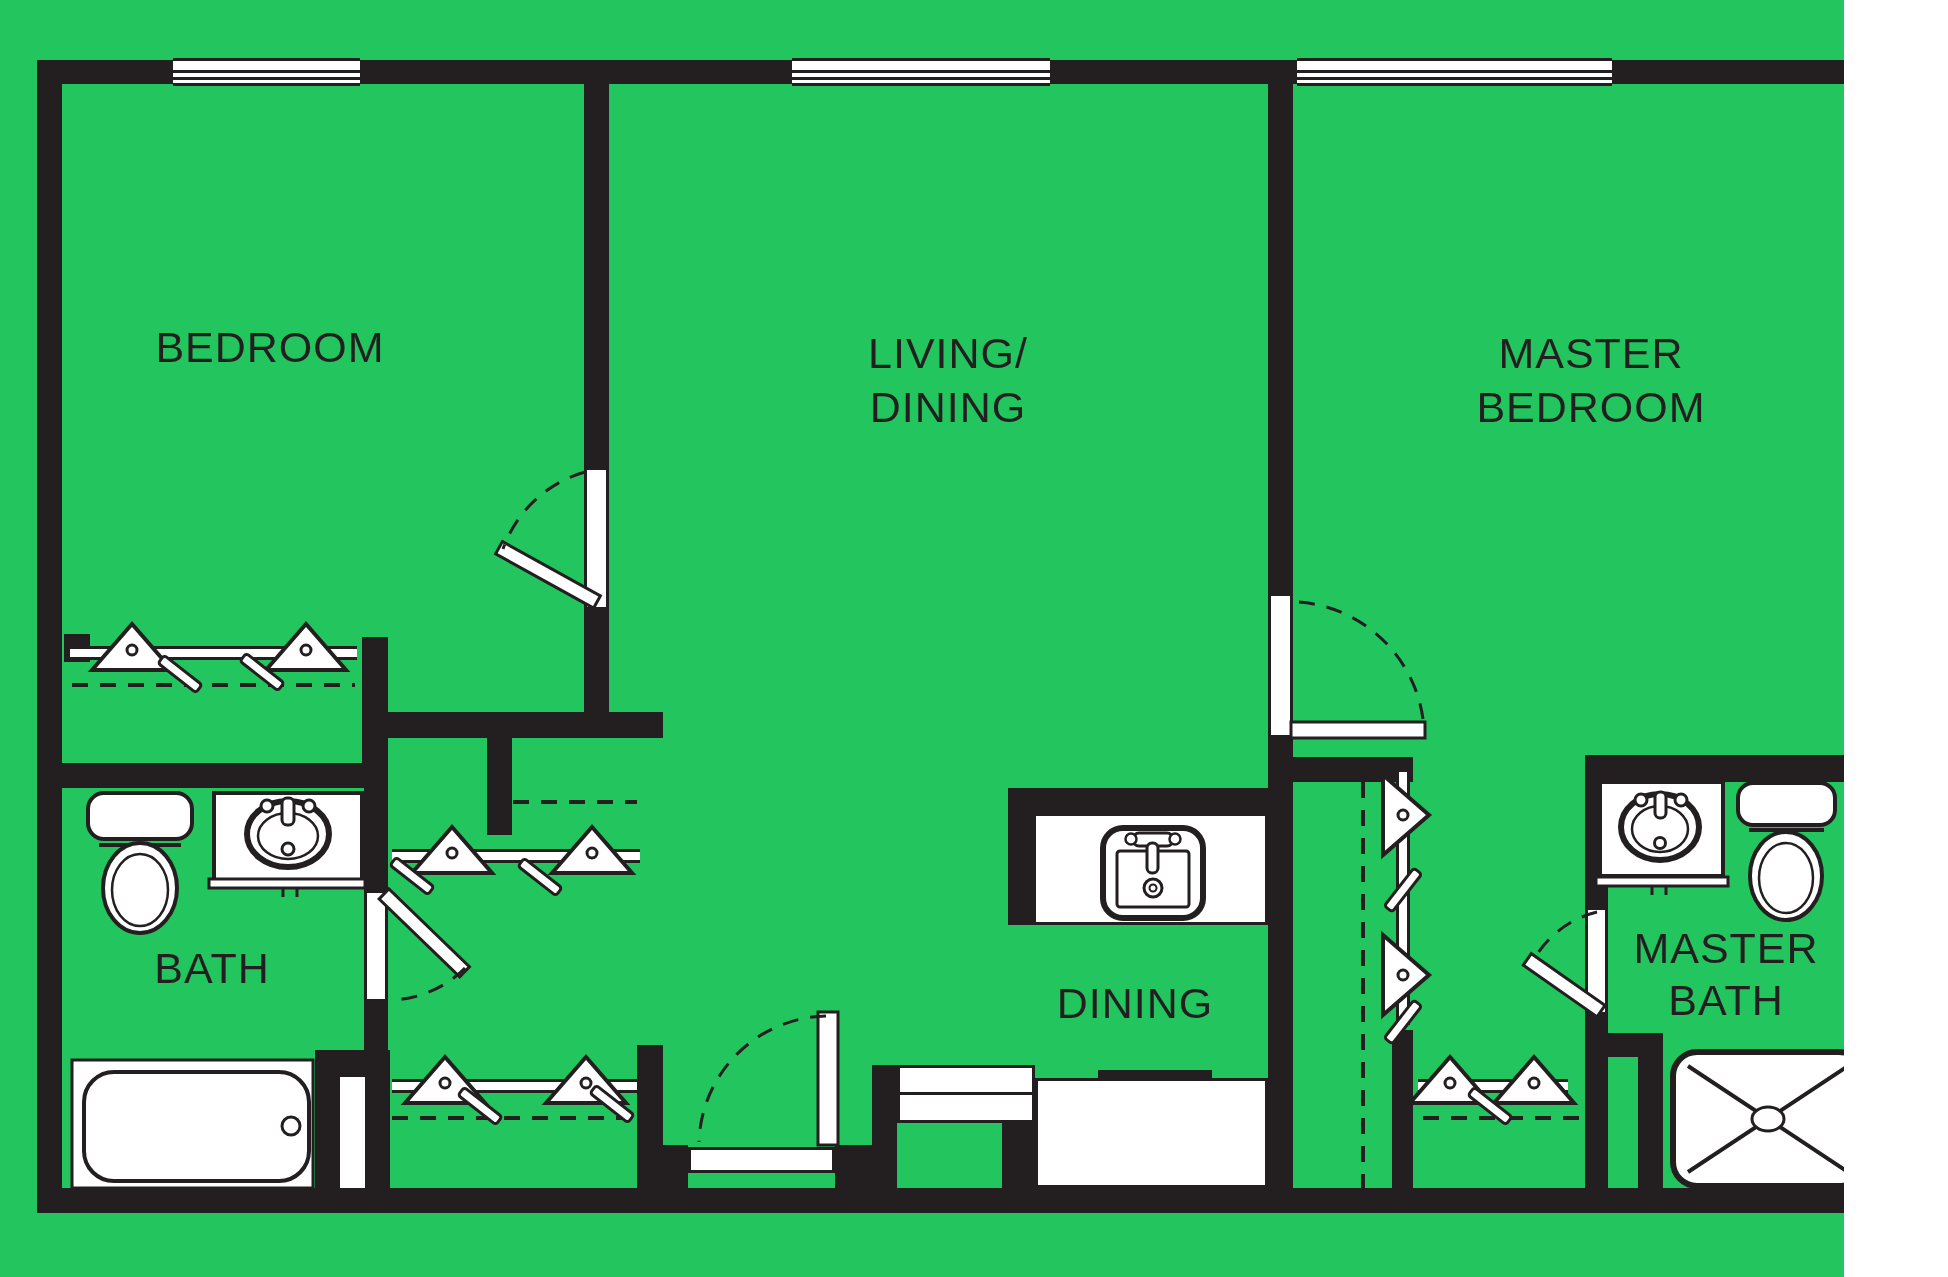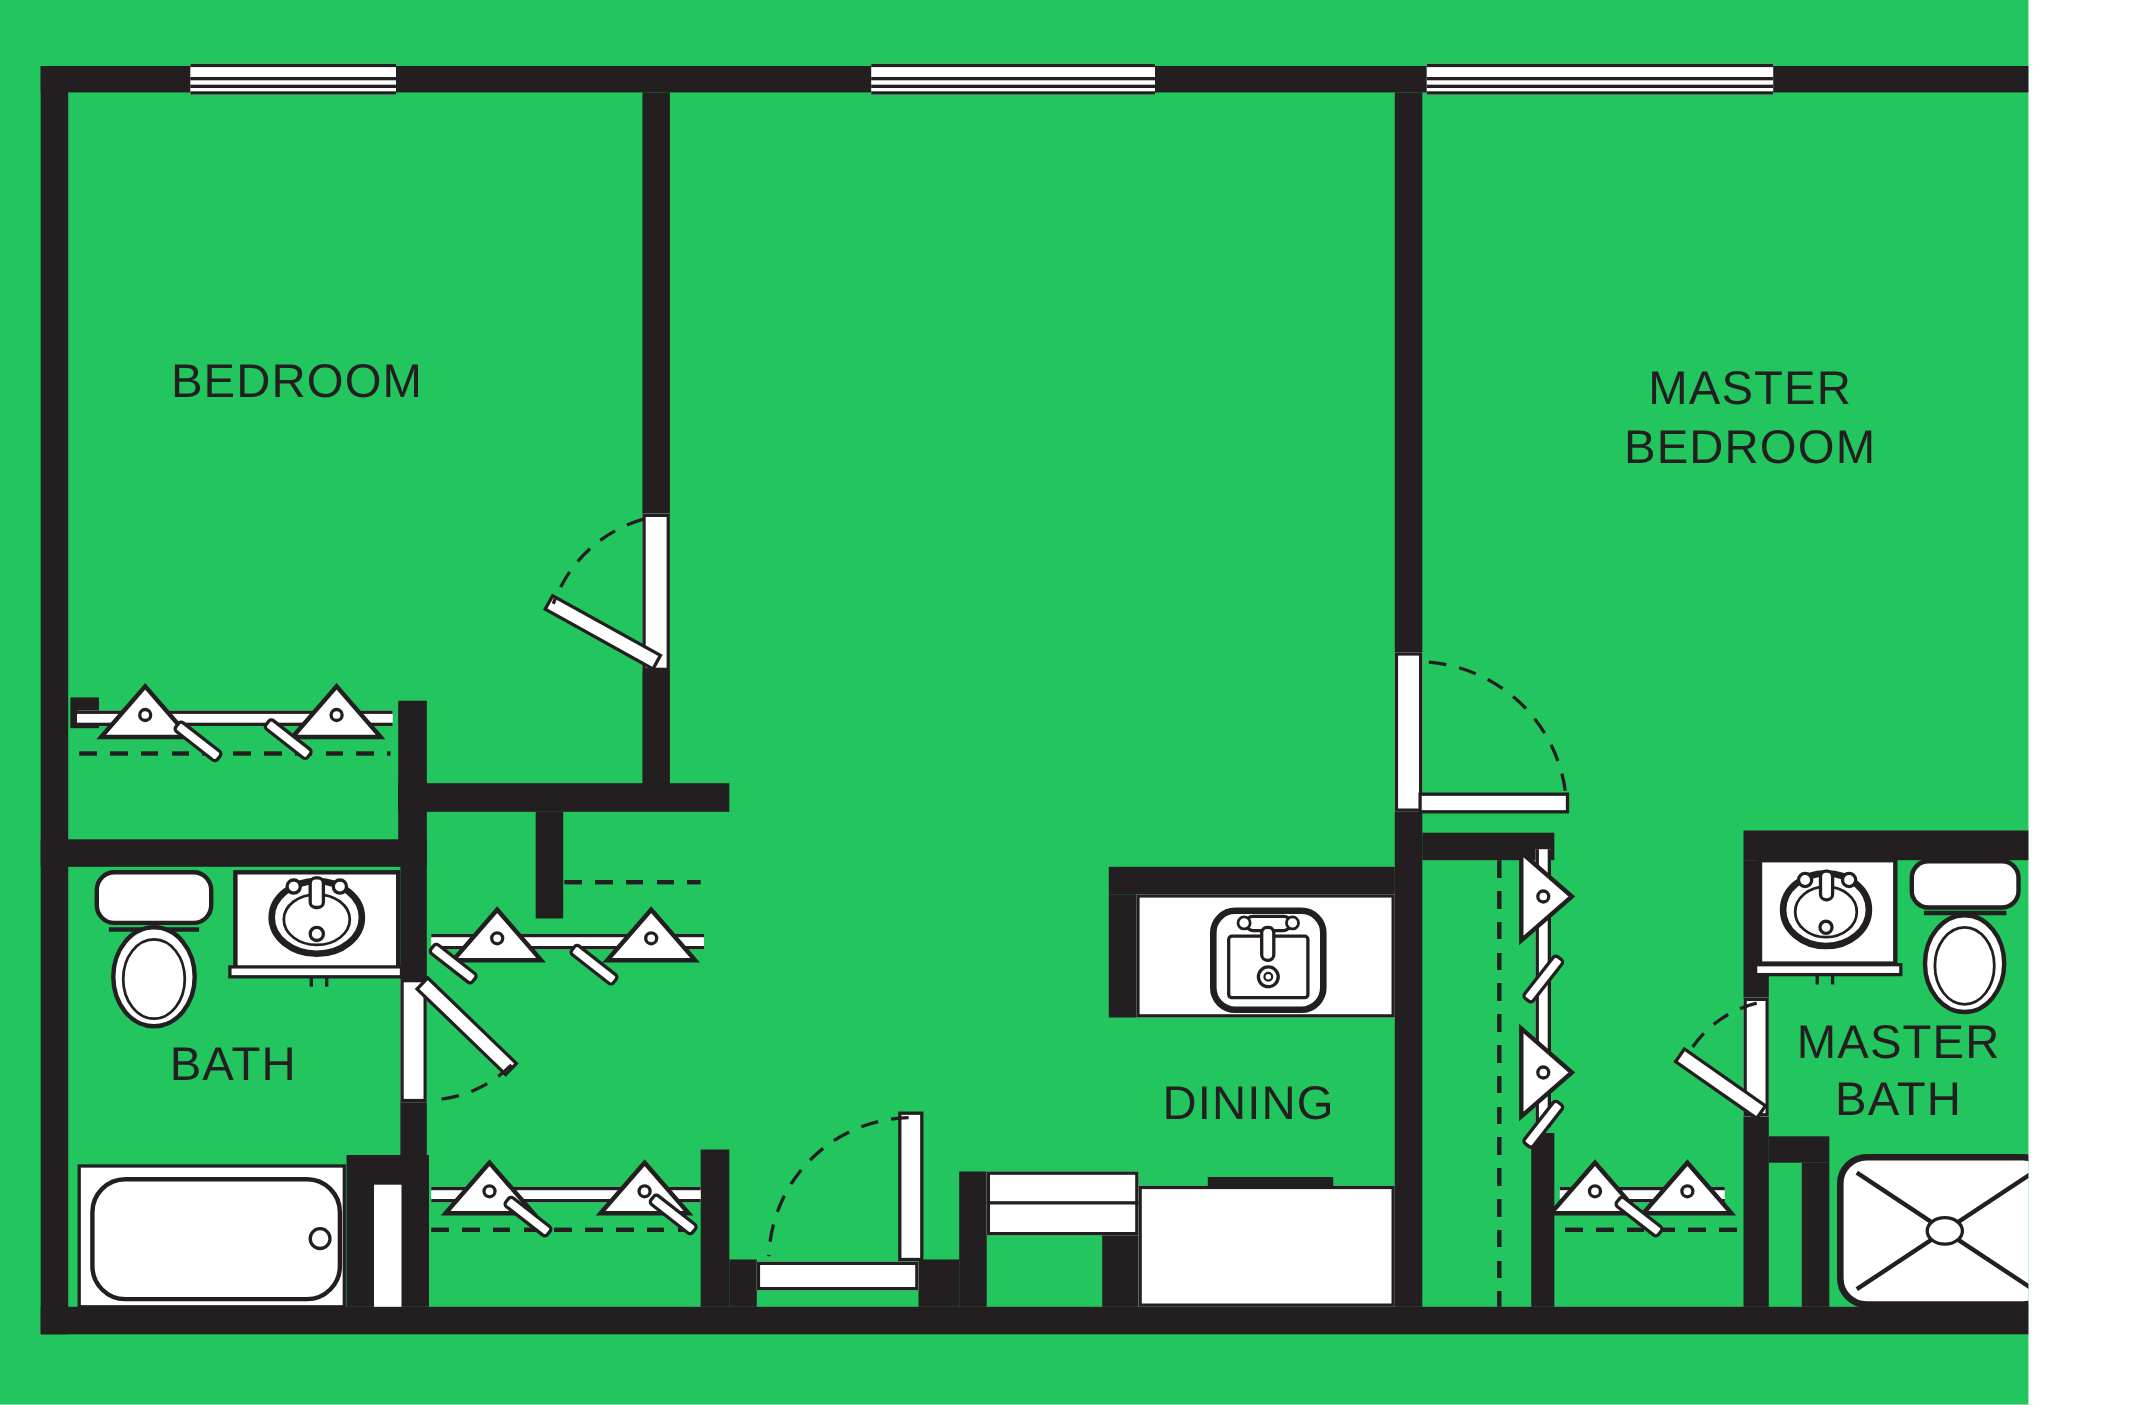--- a/index.html
+++ b/index.html
@@ -96,20 +96,24 @@
 
   <div class="dash" style="left:72px;top:683px;width:283px"></div>
   <div class="dash" style="left:513px;top:800px;width:124px"></div>
   <div class="dash" style="left:392px;top:1116px;width:245px"></div>
   <div class="dash" style="left:1395px;top:1116px;width:188px"></div>
   <div class="dashv" style="left:1361px;top:782px;height:406px"></div>
 
   <div class="lbl" style="left:270px;top:347px">
     <span>BEDROOM</span>
   </div>
+  <div class="lbl" style="left:948px;top:380px">
+    <span>LIVING/</span>
+    <span>DINING</span>
+  </div>
   <div class="lbl" style="left:1591px;top:380px">
     <span>MASTER</span>
     <span>BEDROOM</span>
   </div>
   <div class="lbl" style="left:212px;top:968px">
     <span>BATH</span>
   </div>
   <div class="lbl" style="left:1135px;top:1003px">
     <span>DINING</span>
   </div>

